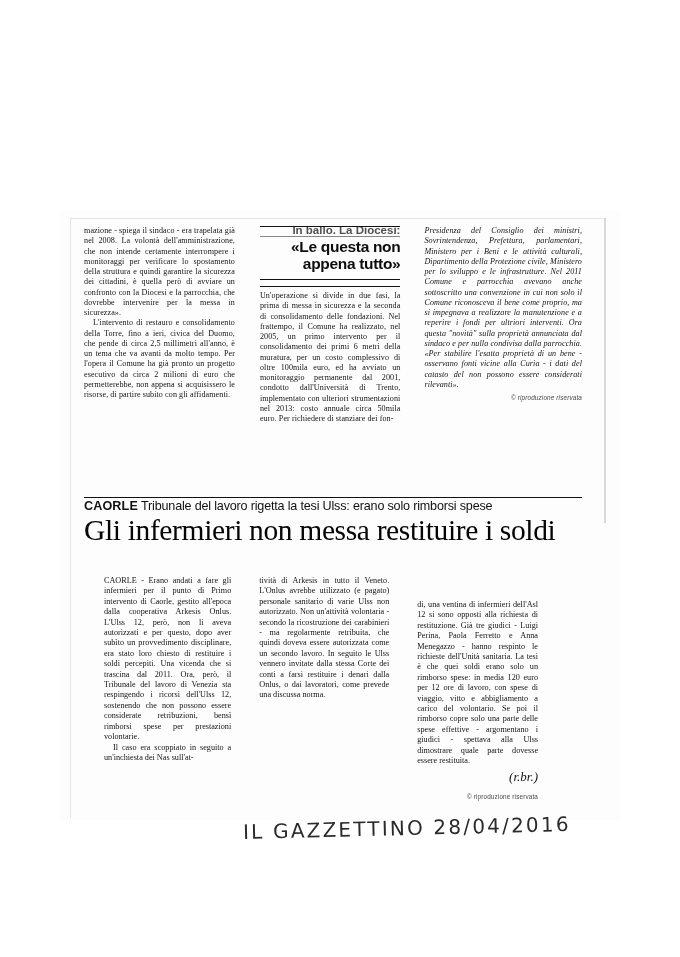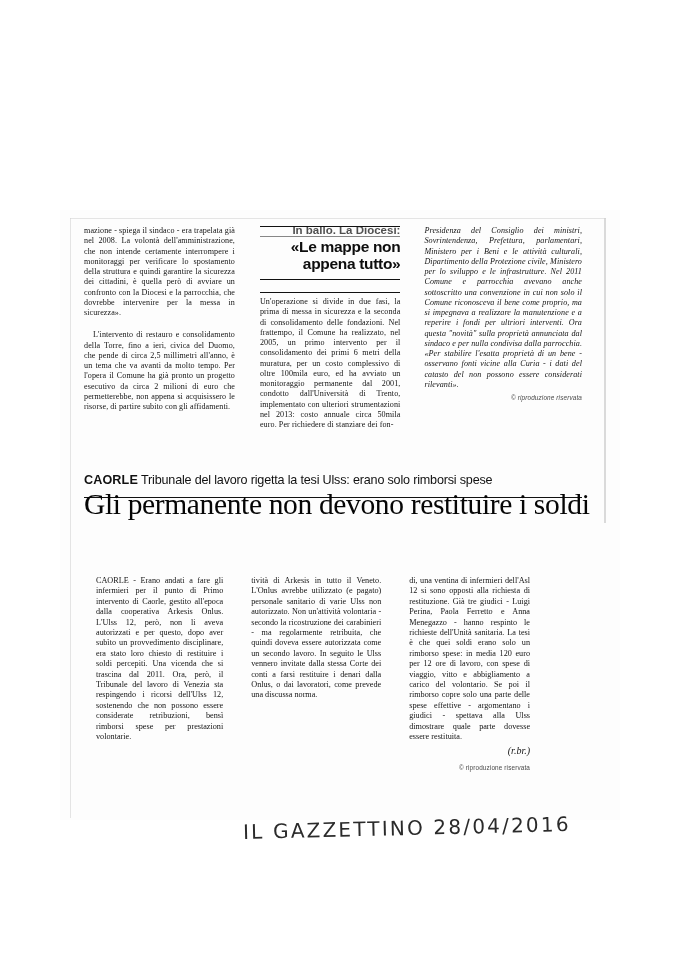--- a/index.html
+++ b/index.html
@@ -55,28 +55,28 @@
     font-family: "Liberation Serif", serif;
     font-size: 8.1px;
     line-height: 10.25px;
     text-align: justify;
     color: #131313;
     margin: 0 0 0 0;
     letter-spacing: 0.01em;
     -webkit-font-smoothing: none;
   }
   .body-text.indent { text-indent: 9px; }
-  .body-text + .body-text { margin-top: 12px; }
+  .body-text + .body-text { margin-top: 0px; }
 
   
   #kicker-box {
     border-top: 1.1px solid #111;
     border-bottom: 1.1px solid #111;
     padding: 1px 0 3px 0;
-    margin-bottom: 12px;
+    margin-bottom: 6px;
     overflow: hidden;
     height: 54px;
     box-sizing: border-box;
   }
   #kicker-overline {
     font-family: "Liberation Sans", sans-serif;
     font-size: 11.5px;
     font-weight: 700;
     color: #2a2a2a;
     text-align: right;
@@ -120,21 +120,21 @@
     left: 84px;
     top: 497px;
     width: 498px;
     border-top: 1.2px solid #111;
   }
 
   
   #headline-block {
     position: absolute;
     left: 84px;
-    top: 473px;
+    top: 499px;
     width: 500px;
   }
   #occhiello {
     font-family: "Liberation Sans", sans-serif;
     font-size: 12.6px;
     line-height: 14px;
     color: #111;
     white-space: nowrap;
     letter-spacing: -0.015em;
   }
@@ -148,42 +148,42 @@
     line-height: 32px;
     color: #050505;
     letter-spacing: -0.012em;
     margin-top: 1px;
     white-space: nowrap;
   }
 
   
   #bottom-article {
     position: absolute;
-    left: 96px;
+    left: 104px;
     top: 576px;
     width: 434px;
     display: flex;
     gap: 16px;
   }
   .bcol-a { width: 150px; padding-right: 12px; box-sizing: border-box; }
   .bcol-b { width: 153px; padding-right: 12px; box-sizing: border-box; }
-  .bcol-c { width: 131px; box-sizing: border-box; }
+  .bcol-c { width: 131px; box-sizing: border-box; margin-top: 24px; }
 
   .body-text2 {
     font-family: "Liberation Serif", serif;
     font-size: 8.2px;
     line-height: 10.4px;
     text-align: justify;
     color: #131313;
     margin: 0;
   }
   .body-text2.indent { text-indent: 9px; }
   .byline {
     font-family: "Liberation Serif", serif;
-    font-size: 10px;
+    font-size: 13px;
     text-align: right;
     font-style: italic;
     margin-top: 2px;
     color: #131313;
   }
 
   
   #handwriting {
     position: absolute;
     left: 243px;
@@ -222,45 +222,46 @@
 
     <div class="col col-a">
       <p class="body-text">mazione - spiega il sindaco - era trapelata già nel 2008. La volontà dell'amministrazione, che non intende certamente interrompere i monitoraggi per verificare lo spostamento della struttura e quindi garantire la sicurezza dei cittadini, è quella però di avviare un confronto con la Diocesi e la parrocchia, che dovrebbe intervenire per la messa in sicurezza».</p>
       <p class="body-text indent">L'intervento di restauro e consolidamento della Torre, fino a ieri, civica del Duomo, che pende di circa 2,5 millimetri all'anno, è un tema che va avanti da molto tempo. Per l'opera il Comune ha già pronto un progetto esecutivo da circa 2 milioni di euro che permetterebbe, non appena si acquisissero le risorse, di partire subito con gli affidamenti.</p>
     </div>
 
     <div class="col col-b">
       <div id="kicker-box">
         <div id="kicker-overline">In ballo. La Diocesi:</div>
         <div class="kicker-rule"></div>
-        <div id="kicker-title">«Le mappe non</div>
+        <div id="kicker-title">«Le questa non</div>
         <div id="kicker-title">appena tutto»</div>
       </div>
       <div class="kicker-bottomrule"></div>
       <p class="body-text" style="margin-top:4px">Un'operazione si divide in due fasi, la prima di messa in sicurezza e la seconda di consolidamento delle fondazioni. Nel frattempo, il Comune ha realizzato, nel 2005, un primo intervento per il consolidamento dei primi 6 metri della muratura, per un costo complessivo di oltre 100mila euro, ed ha avviato un monitoraggio permanente dal 2001, condotto dall'Università di Trento, implementato con ulteriori strumentazioni nel 2013: costo annuale circa 50mila euro. Per richiedere di stanziare dei fon-</p>
     </div>
 
     <div class="col col-c">
       <p class="body-text">Presidenza del Consiglio dei ministri, Sovrintendenza, Prefettura, parlamentari, Ministero per i Beni e le attività culturali, Dipartimento della Protezione civile, Ministero per lo sviluppo e le infrastrutture. Nel 2011 Comune e parrocchia avevano anche sottoscritto una convenzione in cui non solo il Comune riconosceva il bene come proprio, ma si impegnava a realizzare la manutenzione e a reperire i fondi per ultriori interventi. Ora questa "novità" sulla proprietà annunciata dal sindaco e per nulla condivisa dalla parrocchia. «Per stabilire l'esatta proprietà di un bene - osservano fonti vicine alla Curia - i dati del catasto del non possono essere considerati rilevanti».</p>
       <div class="riproduzione">© riproduzione riservata</div>
     </div>
 
   </div>
 
   <div id="article-divider"></div>
 
   <div id="headline-block">
     <div id="occhiello"><span class="place">CAORLE</span> <span>Tribunale del lavoro rigetta la tesi Ulss: erano solo rimborsi spese</span></div>
-    <div id="titolo">Gli permanente non devono restituire i soldi</div>
+    <div id="titolo">Gli infermieri non messa restituire i soldi</div>
   </div>
 
   <div id="bottom-article">
 
     <div class="bcol-a">
       <p class="body-text2">CAORLE - Erano andati a fare gli infermieri per il punto di Primo intervento di Caorle, gestito all'epoca dalla cooperativa Arkesis Onlus. L'Ulss 12, però, non li aveva autorizzati e per questo, dopo aver subìto un provvedimento disciplinare, era stato loro chiesto di restituire i soldi percepiti. Una vicenda che si trascina dal 2011. Ora, però, il Tribunale del lavoro di Venezia sta respingendo i ricorsi dell'Ulss 12, sostenendo che non possono essere considerate retribuzioni, bensì rimborsi spese per prestazioni volontarie.</p>
+      <p class="body-text2 indent">Il caso era scoppiato in seguito a un'inchiesta dei Nas sull'at-</p>
     </div>
 
     <div class="bcol-b">
       <p class="body-text2">tività di Arkesis in tutto il Veneto. L'Onlus avrebbe utilizzato (e pagato) personale sanitario di varie Ulss non autorizzato. Non un'attività volontaria - secondo la ricostruzione dei carabinieri - ma regolarmente retribuita, che quindi doveva essere autorizzata come un secondo lavoro. In seguito le Ulss vennero invitate dalla stessa Corte dei conti a farsi restituire i denari dalla Onlus, o dai lavoratori, come prevede una discussa norma.</p>
     </div>
 
     <div class="bcol-c">
       <p class="body-text2">di, una ventina di infermieri dell'Asl 12 si sono opposti alla richiesta di restituzione. Già tre giudici - Luigi Perina, Paola Ferretto e Anna Menegazzo - hanno respinto le richieste dell'Unità sanitaria. La tesi è che quei soldi erano solo un rimborso spese: in media 120 euro per 12 ore di lavoro, con spese di viaggio, vitto e abbigliamento a carico del volontario. Se poi il rimborso copre solo una parte delle spese effettive - argomentano i giudici - spettava alla Ulss dimostrare quale parte dovesse essere restituita.</p>
       <div class="byline">(r.br.)</div>
       <div class="riproduzione" style="margin-top:8px">© riproduzione riservata</div>

